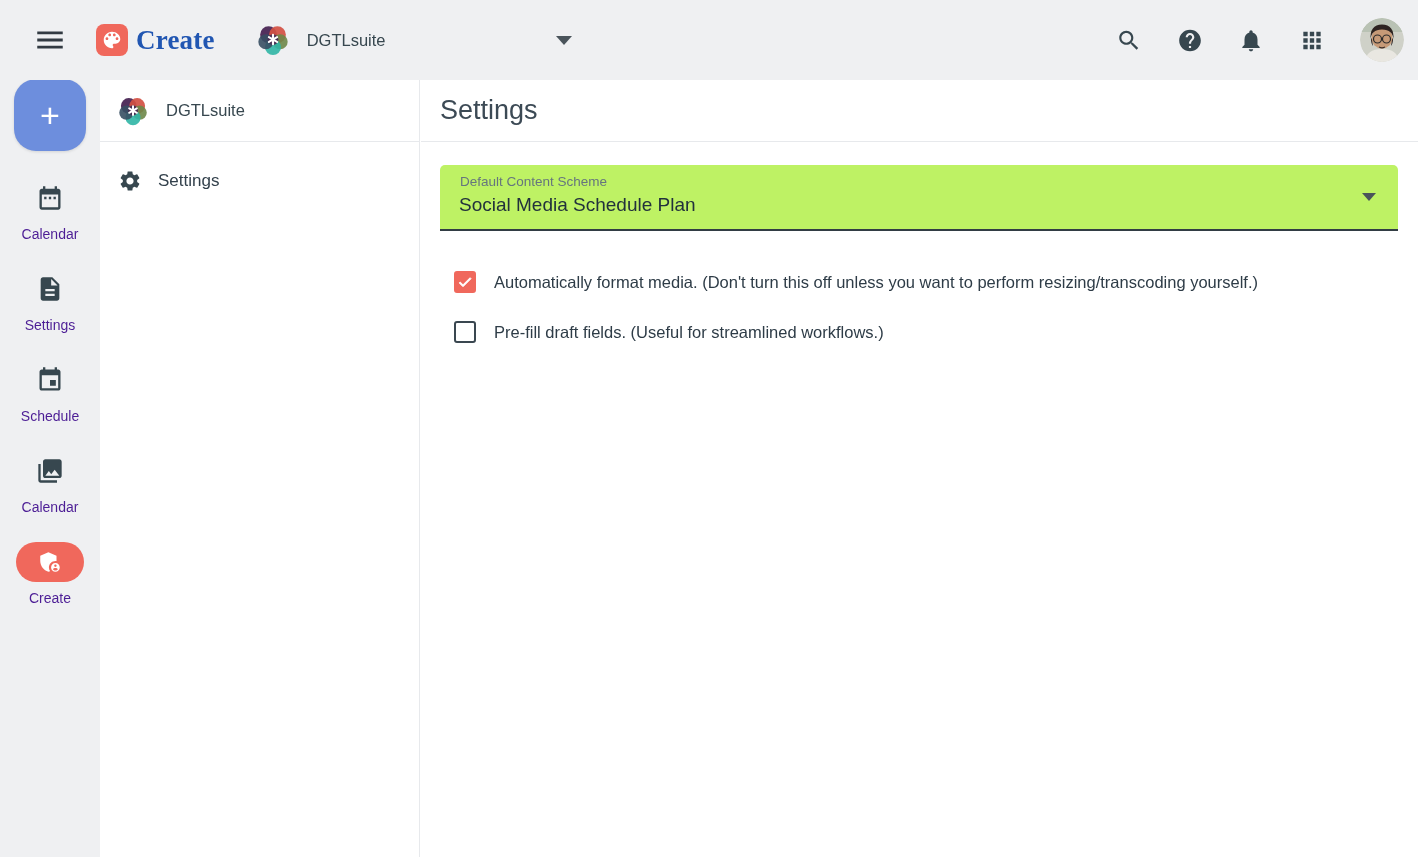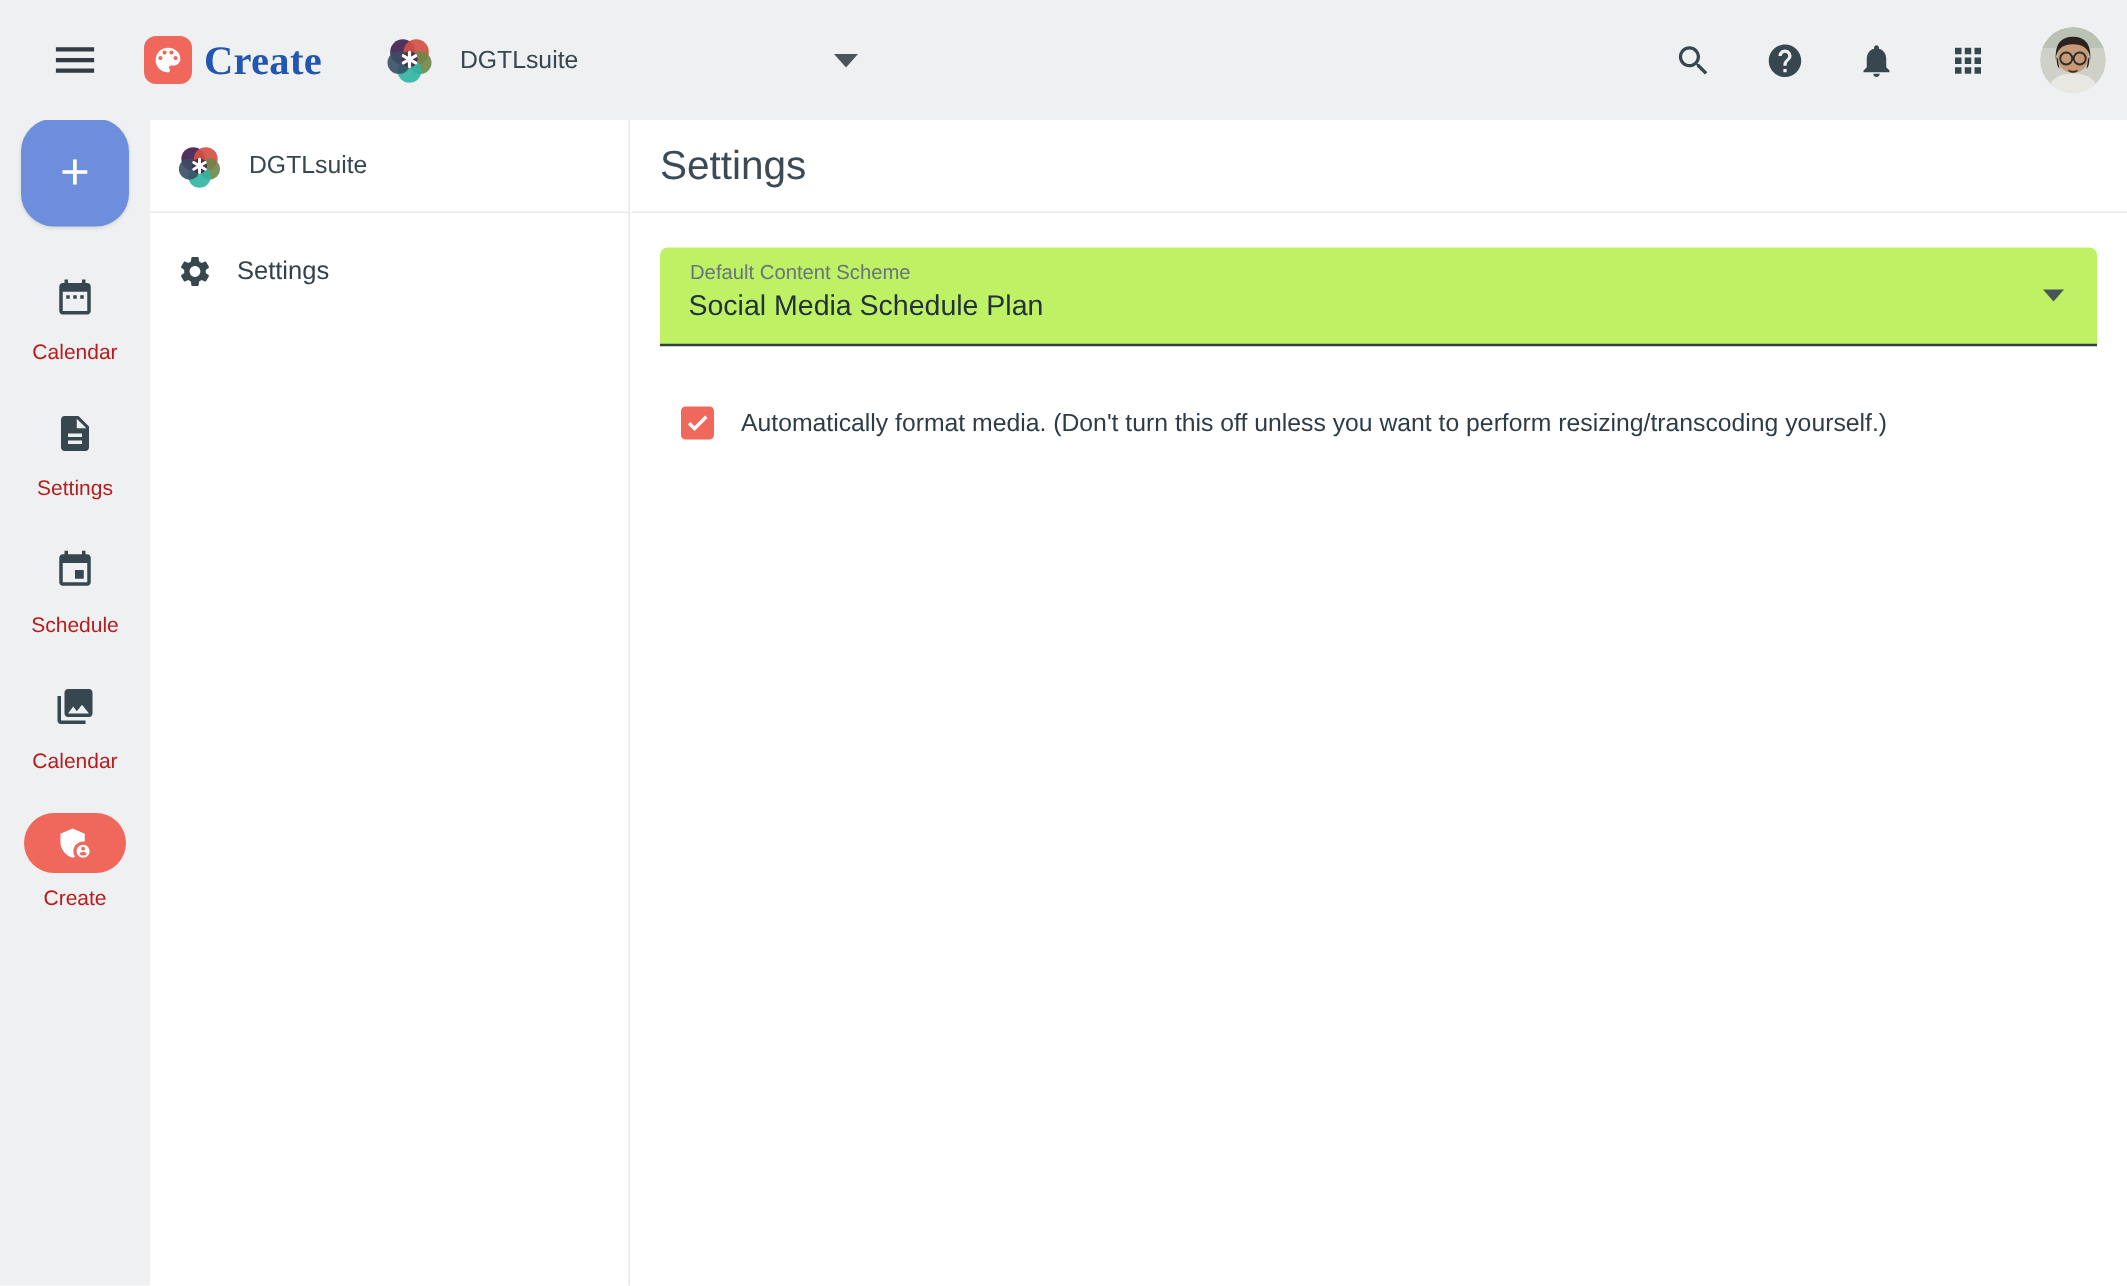--- a/index.html
+++ b/index.html
@@ -35,21 +35,21 @@
     background:#eff0f2; display:flex; flex-direction:column; align-items:center; }
   .plus-btn { width:72px; height:72px; border-radius:22px; background:#6d8edd;
     margin-top:-1px; display:flex; align-items:center; justify-content:center;
     cursor:pointer; box-shadow:0 1px 3px rgba(0,0,0,0.12); }
   .plus-glyph { color:#fff; font-size:34px; font-weight:300; line-height:1; }
   .nav-item { display:flex; flex-direction:column; align-items:center;
     margin-top:27px; cursor:pointer; }
   .nav-item .icon-wrap { width:68px; height:40px; display:flex;
     align-items:center; justify-content:center; border-radius:20px; }
   .nav-item.active .icon-wrap { background:#f0685c; }
-  .nav-item .nav-label { margin-top:8px; font-size:14px; color:#b91c1c; }
+  .nav-item .nav-label { margin-top:8px; font-size:14px; color:#4c1d95; }
 
   
   .sidenav { position:absolute; left:100px; top:80px; width:320px; height:777px;
     background:#fff; border-right:1px solid #e7e9ec; }
   .ws-header { height:62px; display:flex; align-items:center; padding-left:18px;
     border-bottom:1px solid #e7e9ec; cursor:pointer; }
   .ws-header .ws-logo { width:30px; height:30px; }
   .ws-header-name { margin-left:18px; font-size:16.5px; color:#37474f; }
   .side-item { display:flex; align-items:center; padding-left:18px;
     height:30px; margin-top:24px; cursor:pointer; }
@@ -261,15 +261,21 @@
     <div class="checks">
       <div class="check-row">
         <span class="checkbox checked">
           <svg width="16" height="16" viewBox="0 0 24 24">
               <path d="M9 16.2L4.8 12l-1.4 1.4L9 19 21 7l-1.4-1.4L9 16.2z" fill="#ffffff" stroke="#ffffff" stroke-width="1.5"></path>
             </svg>
         </span>
         <span class="check-label">Automatically format media. (Don't turn this off unless you want to perform resizing/transcoding yourself.)</span>
       </div>
 
+      <div class="check-row">
+        <span class="checkbox">
+          
+        </span>
+        <span class="check-label">Pre-fill draft fields. (Useful for streamlined workflows.)</span>
+      </div>
     </div>
   </div>
 </div>
 
 </body></html>

